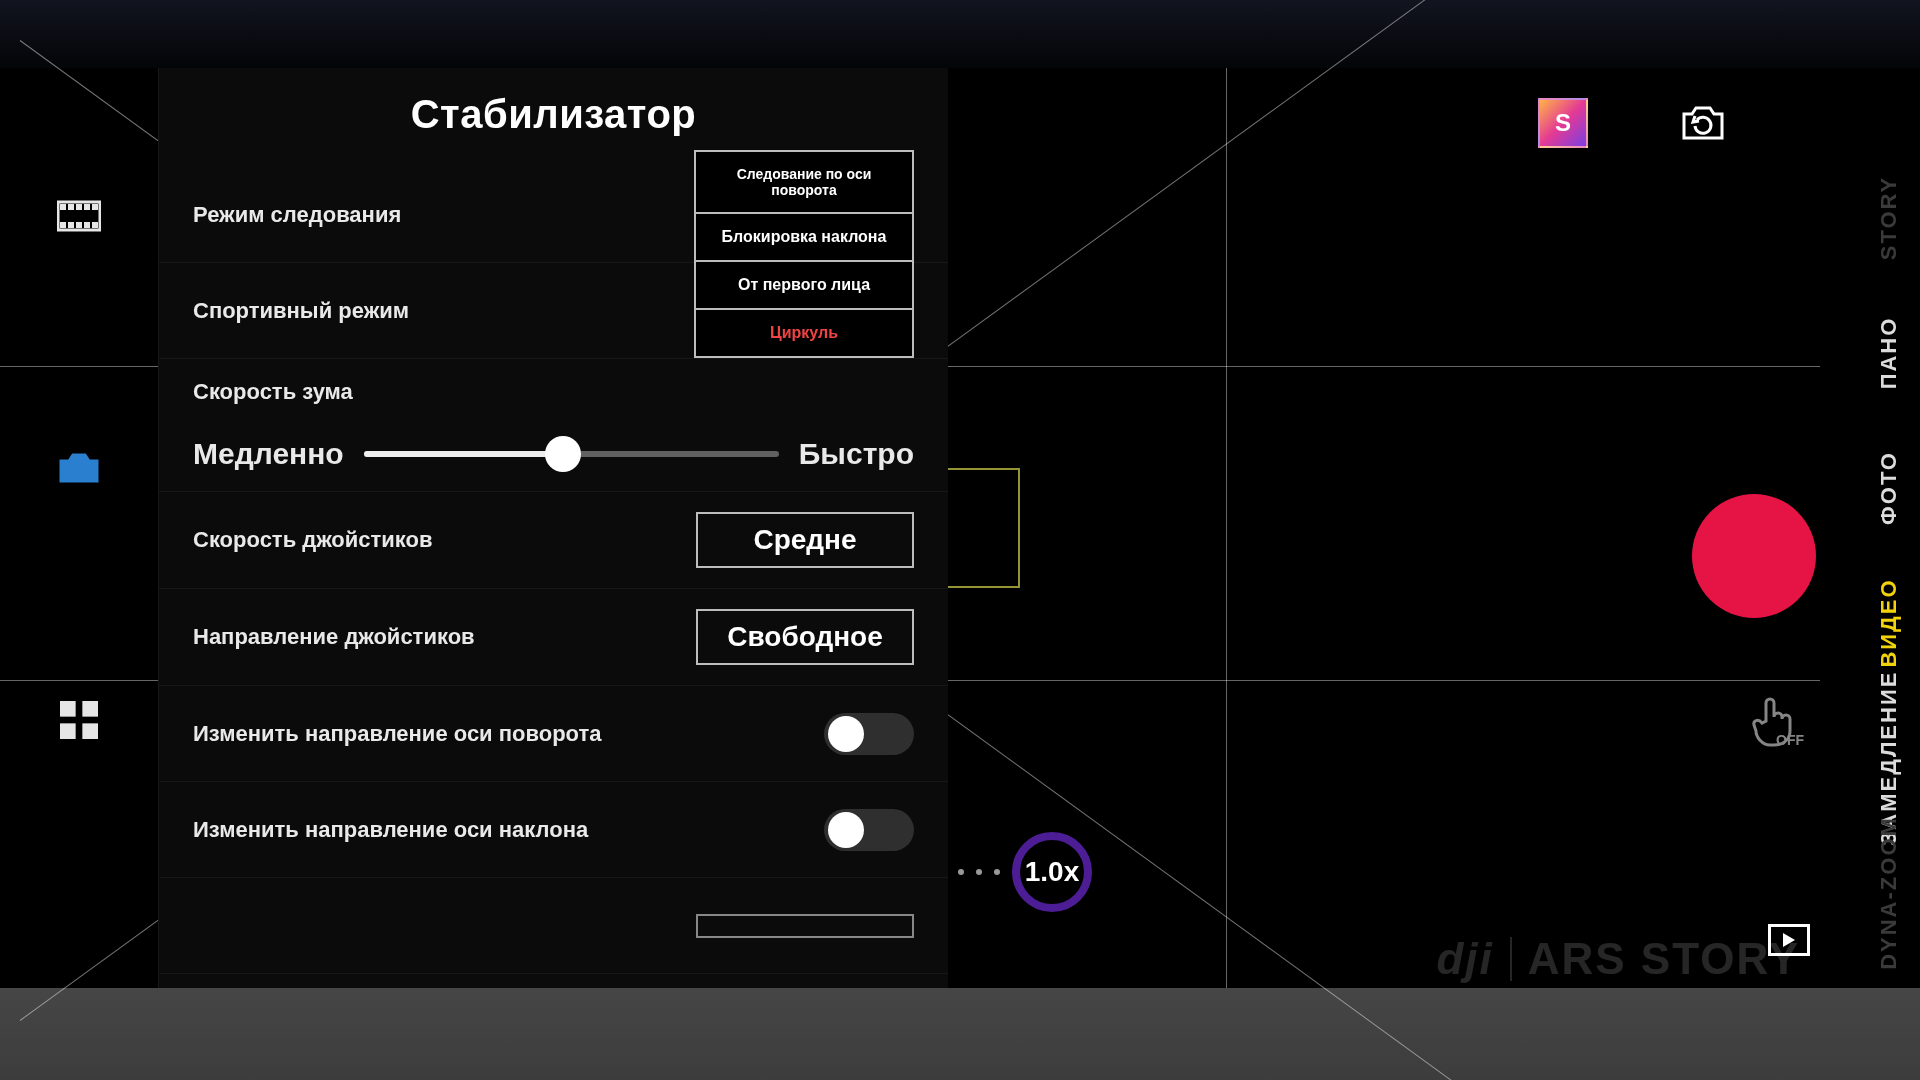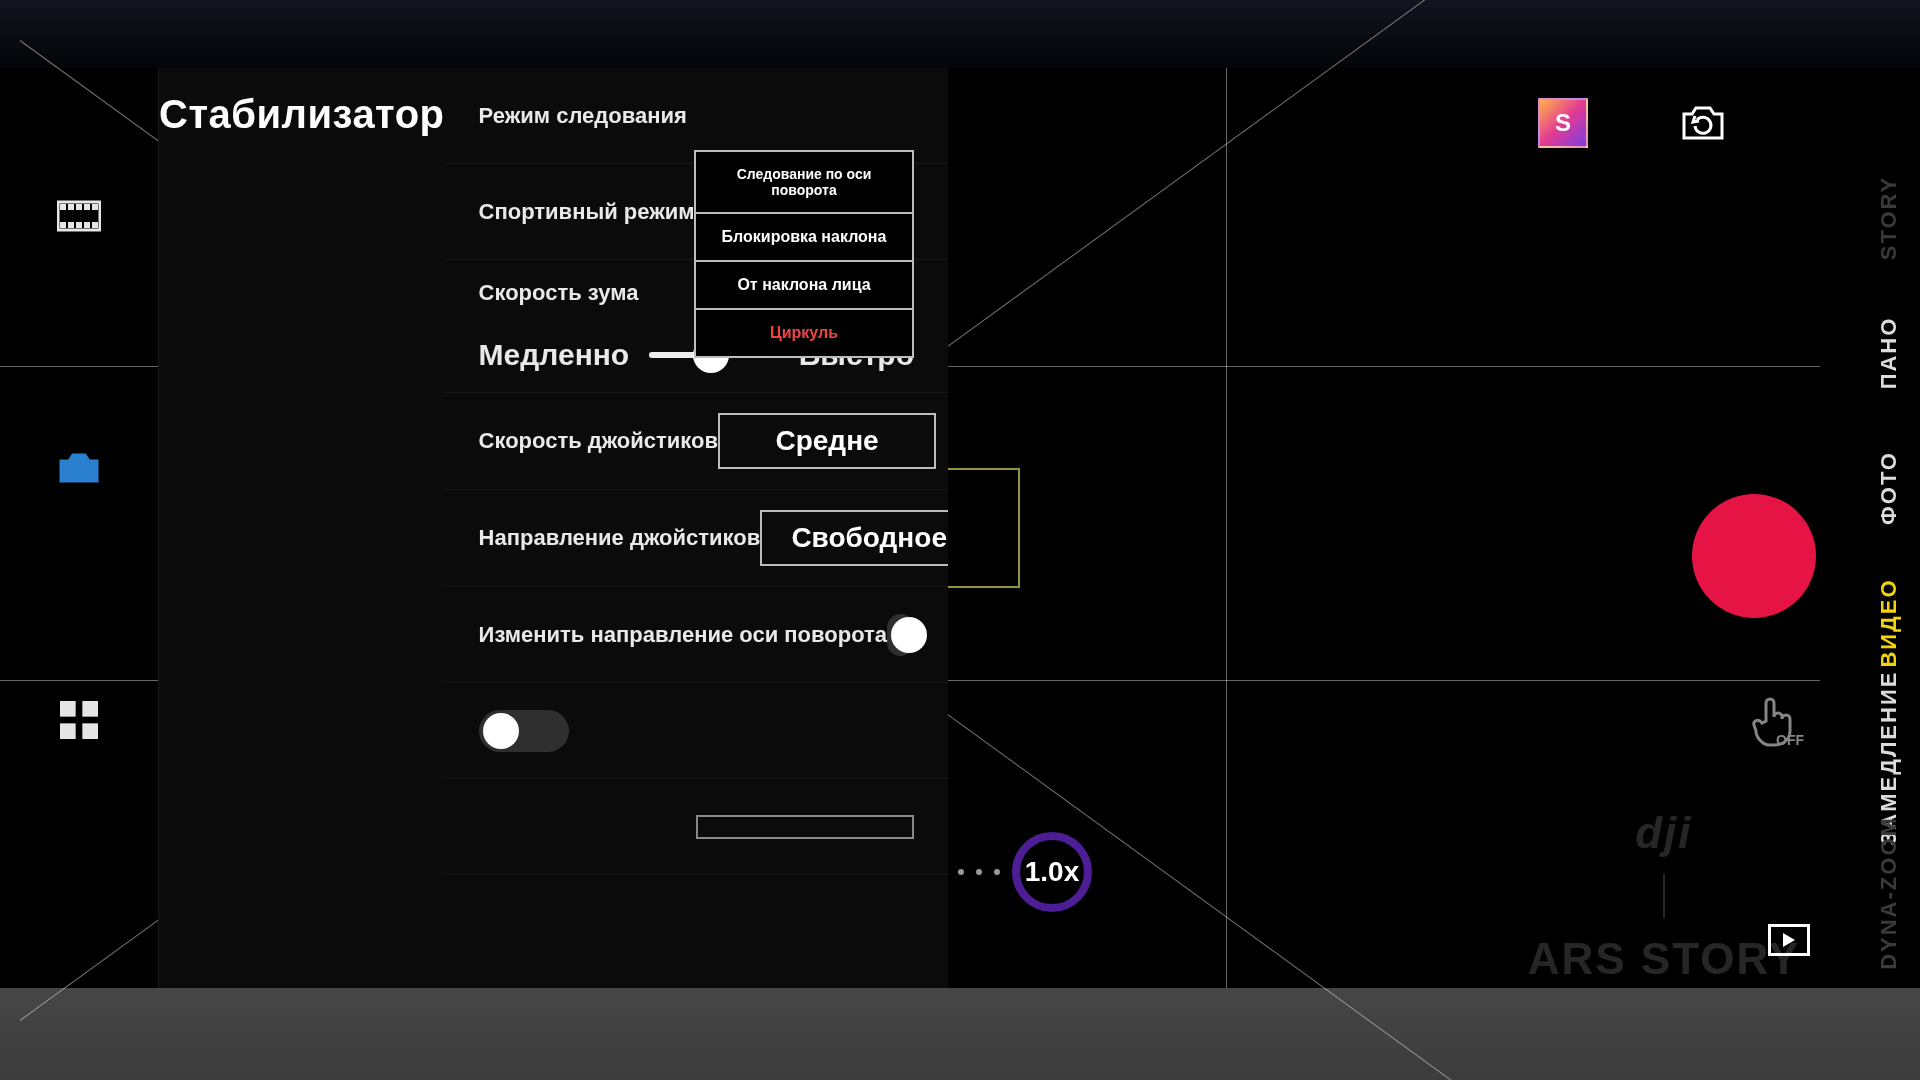--- a/index.html
+++ b/index.html
@@ -22,21 +22,21 @@
   
   .focusbox { position:absolute; left: 900px; top: 468px; width: 120px; height: 120px; border: 2px solid #d3d34a; opacity: 0.7; }
   .focusbox::before, .focusbox::after { content:""; position:absolute; background:#d3d34a; }
 
   
   .panel-wrap { position:absolute; left: 0; top: 68px; bottom: 92px; width: 948px; display:flex; }
   .iconrail { width: 158px; display:flex; flex-direction:column; align-items:center; padding-top: 128px; gap: 212px; }
   .railicon { width: 48px; height: 40px; display:flex; align-items:center; justify-content:center; opacity: 0.9; }
   .railicon svg { width: 44px; height: 38px; }
   .railicon.active svg * { stroke:#2f8de6; fill:#2f8de6; }
-  .panel { width: 790px; background: #0b0b0b; border-left: 1px solid rgba(255,255,255,0.05); display:flex; flex-direction:row; position:relative; }
+  .panel { width: 790px; background: #0b0b0b; border-left: 1px solid rgba(255,255,255,0.05); display:flex; flex-direction:column; position:relative; }
   .panel-title { text-align:center; font-size: 40px; font-weight: 700; padding: 24px 0 30px; color:#fff; letter-spacing:0.5px; }
   .rows { flex:1; overflow:hidden; }
   .row { display:flex; align-items:center; justify-content:space-between; width: 100%; padding: 20px 34px 20px 34px; border-bottom: 1px solid rgba(255,255,255,0.05); min-height: 96px; }
   .row-label { font-size: 22px; font-weight: 600; color:#e9e9e9; white-space:nowrap; }
   .select { border: 2px solid #bdbdbd; padding: 10px 28px; min-width: 218px; text-align:center; font-size: 28px; font-weight:600; cursor:pointer; background:transparent; color:#fff; }
   .slider-row { flex-direction:column; align-items:stretch; gap: 24px; }
   .slider-line { display:flex; align-items:center; gap: 20px; padding-top: 8px; }
   .slider-end { font-size: 30px; font-weight:600; color:#e9e9e9; }
   .slider-track { flex:1; height: 6px; background:rgba(255,255,255,0.35); position:relative; border-radius: 3px; }
   .slider-fill { position:absolute; left:0; top:0; bottom:0; width:48%; background:#eee; border-radius:3px; }
@@ -62,21 +62,21 @@
   .mode { transform: rotate(-90deg); white-space:nowrap; font-size: 22px; font-weight:700; letter-spacing:2px; color:#777; cursor:pointer; }
   .mode.dim { color:#3a3a3a; }
   .mode.active { color:#f2d20a; }
   .mode.white { color:#dcdcdc; }
 
   .shutter { position:absolute; right: 104px; top: 494px; width: 124px; height: 124px; border-radius:50%; background:#e61345; cursor:pointer; }
   .hand-off { position:absolute; right: 114px; top: 691px; opacity:0.65; cursor:pointer; }
   .play-thumb { position:absolute; right: 110px; top: 924px; width: 42px; height: 32px; border:3px solid #fff; display:flex; align-items:center; justify-content:center; cursor:pointer; }
   .play-thumb .tri { width:0; height:0; border-left:12px solid #fff; border-top:7px solid transparent; border-bottom:7px solid transparent; }
 
-  .watermark { position:absolute; right: 120px; bottom: 96px; display:flex; align-items:center; gap:16px; opacity:0.15; font-size:44px; font-weight:700; letter-spacing:2px;flex-direction:column; }
+  .watermark { position:absolute; right: 120px; bottom: 96px; display:flex; align-items:center; gap:16px; opacity:0.15; font-size:44px; font-weight:700; letter-spacing:2px; }
   .watermark .bar { width:2px; height:44px; background:#fff; }
 </style>
 </head>
 <body>
 
 <div class="root">
   <div class="topbar"></div>
   <div class="bottombar"></div>
 
   <div class="bgline h1"></div>
@@ -118,21 +118,21 @@
           </svg>
       </div>
     </div>
 
     <div class="panel">
       <div class="panel-title">Стабилизатор</div>
 
       <div class="dropdown">
         <div class="opt small">Следование по оси поворота</div>
         <div class="opt">Блокировка наклона</div>
-        <div class="opt">От наклона лица</div>
+        <div class="opt">От первого лица</div>
         <div class="opt">Циркуль</div>
       </div>
 
       <div class="rows">
         <div class="row">
           <span class="row-label">Режим следования</span>
           <span style="width:218px"></span>
         </div>
         <div class="row">
           <span class="row-label">Спортивный режим</span>
@@ -157,20 +157,21 @@
           <span class="row-label">Направление джойстиков</span>
           <div class="select">Свободное</div>
         </div>
         <div class="row">
           <span class="row-label">Изменить направление оси поворота</span>
           <div class="toggle">
               <div class="knob"></div>
             </div>
         </div>
         <div class="row">
+          <span class="row-label">Изменить направление оси наклона</span>
           <div class="toggle">
               <div class="knob"></div>
             </div>
         </div>
         <div class="row">
           <span class="row-label" style="opacity:0.0">.</span>
           <div class="select" style="opacity:0.7"></div>
         </div>
       </div>
     </div>

